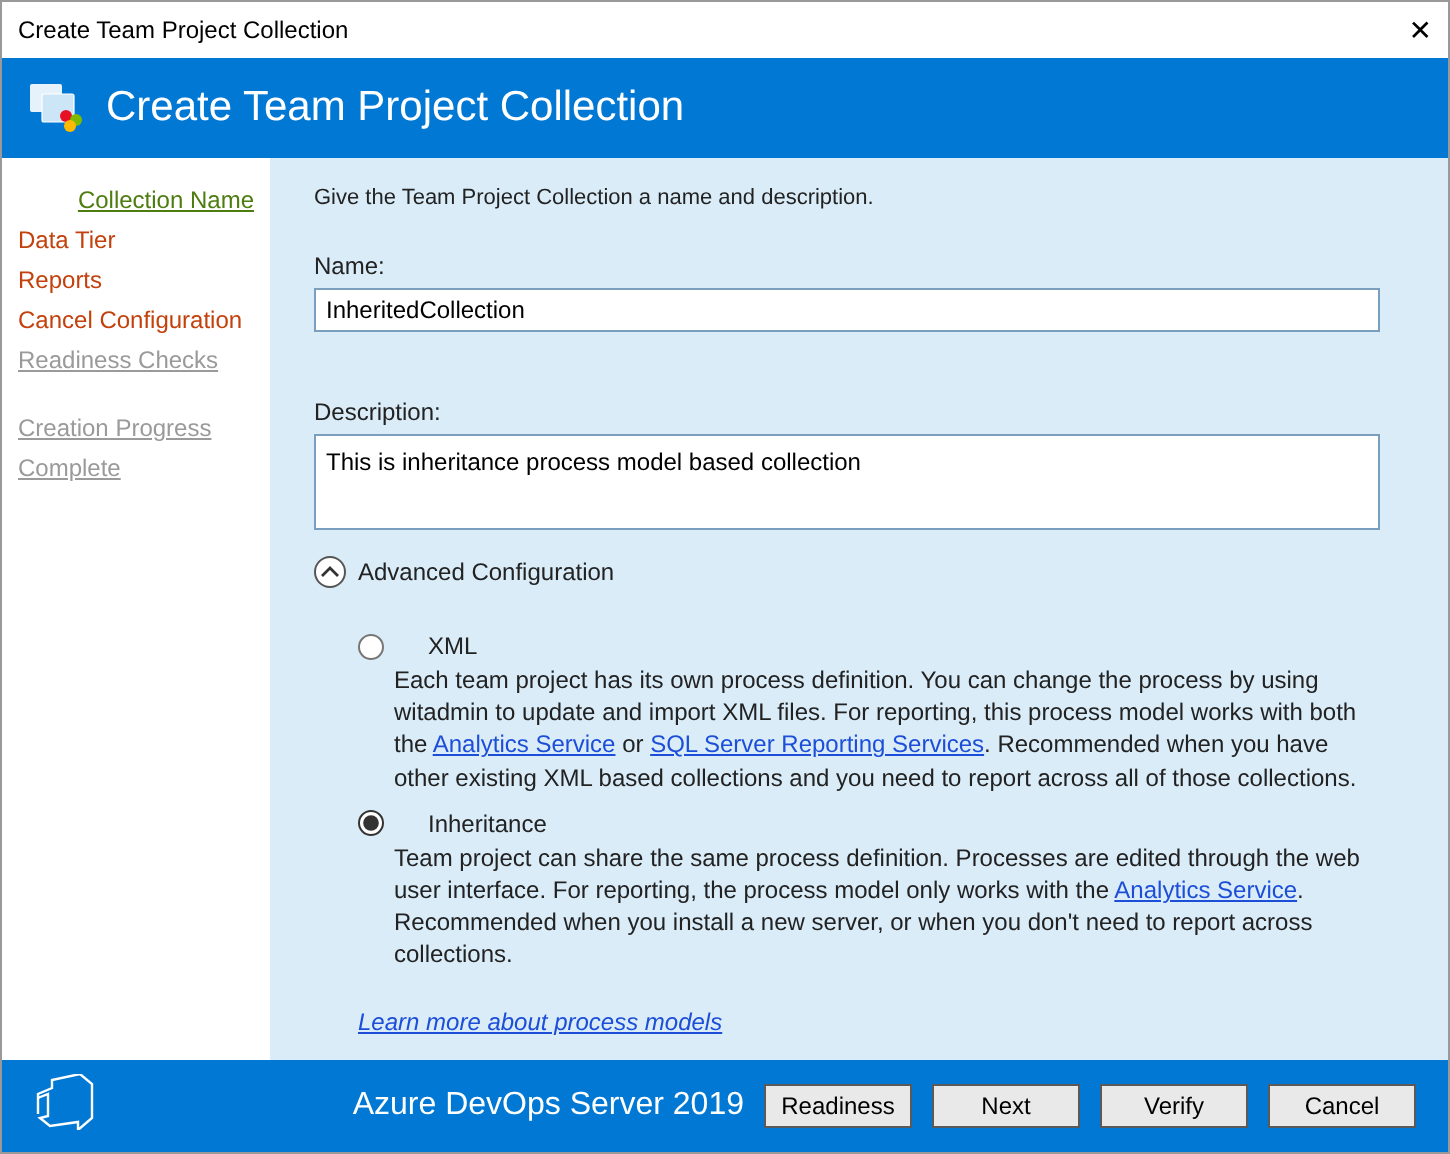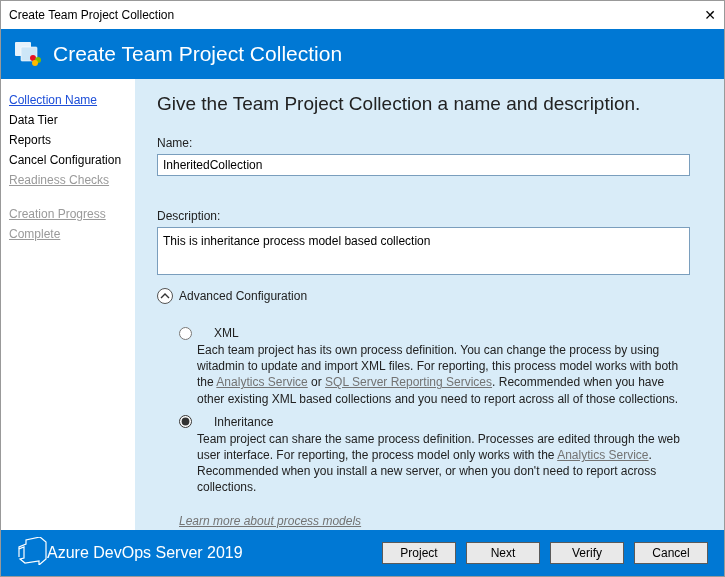--- a/index.html
+++ b/index.html
@@ -5,39 +5,39 @@
   * { box-sizing: border-box; margin: 0; padding: 0; font-family: "Segoe UI", Tahoma, sans-serif; }
   body { width: 725px; height: 577px; border: 1px solid #999; background: #fff; display: flex; flex-direction: column; overflow: hidden; }
   .titlebar { display: flex; align-items: center; justify-content: space-between; height: 28px; padding: 0 8px; background: #fff; font-size: 12px; }
   .titlebar .close { font-size: 14px; cursor: default; }
   .banner { background: #0078d4; color: #fff; display: flex; align-items: center; height: 50px; padding: 0 14px; gap: 10px; }
   .banner-icon { width: 28px; height: 24px; position: relative; }
   .banner-icon svg { width: 100%; height: 100%; }
   .banner h1 { font-size: 21px; font-weight: 400; }
   .content { flex: 1; display: flex; background: #d9ecf8; min-height: 0; }
   .sidebar { width: 134px; background: #fff; padding: 14px 8px; font-size: 12px; display: flex; flex-direction: column; gap: 6px; }
-  .sidebar-item { color: #000000; cursor: default; white-space: nowrap; }
-  .sidebar-item.current { color: #1d4ed8; text-decoration: underline; }
+  .sidebar-item { color: #c2410c; cursor: default; white-space: nowrap; }
+  .sidebar-item.current { color: #4d7c0f; text-decoration: underline; text-align: right; }
   .sidebar-item.disabled { color: #9a9a9a; text-decoration: underline; }
   .sidebar-sep { height: 8px; }
   .main { flex: 1; padding: 14px 34px 10px 22px; font-size: 12px; color: #222; overflow: hidden; }
-  .main h2 { font-size: 19px; font-weight: 400; margin-bottom: 16px; }
+  .main h2 { font-size: 11px; font-weight: 400; margin-bottom: 16px; }
   .field-label { margin-bottom: 4px; margin-top: 21px; }
   .text-input { width: 100%; border: 1px solid #7a9ebd; padding: 3px 5px; font-size: 12px; background: #fff; margin-bottom: 12px; }
   .textarea-input { width: 100%; height: 48px; border: 1px solid #7a9ebd; padding: 6px 5px; font-size: 12px; background: #fff; resize: none; margin-bottom: 10px; font-family: inherit; }
   .expander { display: flex; align-items: center; gap: 6px; margin-bottom: 22px; }
   .expander-btn { width: 16px; height: 16px; border: 1px solid #555; border-radius: 50%; display: flex; align-items: center; justify-content: center; background: #fff; cursor: pointer; }
   .expander-btn svg { width: 10px; height: 10px; }
   .sublabel { margin: 0 0 8px 22px; }
   .radio-row { display: flex; align-items: center; gap: 22px; margin-left: 22px; }
   .radio-desc { margin: 2px 0 8px 40px; line-height: 1.35; }
-  a.link { color: #737373; text-decoration: underline; cursor: pointer; }
+  a.link { color: #1d4ed8; text-decoration: underline; cursor: pointer; }
   .learn-more { margin: 18px 0 4px 22px; font-style: italic; }
   .footer { background: #0078d4; height: 46px; display: flex; align-items: center; padding: 0 16px; gap: 10px; }
-  .footer-left { display: flex; align-items: center; gap: 0; color: #fff; font-size: 16px; flex: 1; }
+  .footer-left { display: flex; align-items: center; gap: 10px; color: #fff; font-size: 16px; flex: 1; justify-content: space-between; }
   .footer-icon svg { width: 30px; height: 28px; }
   .footer-buttons { display: flex; gap: 10px; }
   .btn { min-width: 74px; height: 22px; font-size: 12px; border: 1px solid #5a5a5a; background: #e9e9e9; cursor: pointer; }
   input[type=radio] { accent-color: #333; }
 </style>
 </head>
 <body>
 
 <div class="titlebar">
   <span>Create Team Project Collection</span>
@@ -113,18 +113,18 @@
 <div class="footer">
   <div class="footer-left">
     <span class="footer-icon">
       <svg viewBox="0 0 30 28">
           <path d="M2 20 L2 10 L9 7 L9 3 L23 0 L29 5 L29 22 L22 28 L22 24 L8 26 L3 22 L7 21 L7 10 L2 12 Z" fill="none" stroke="#fff" stroke-width="1.2"></path>
         </svg>
     </span>
     <span>Azure DevOps Server 2019</span>
   </div>
   <div class="footer-buttons">
-    <button class="btn">Project</button>
+    <button class="btn">Readiness</button>
     <button class="btn">Next</button>
     <button class="btn">Verify</button>
     <button class="btn">Cancel</button>
   </div>
 </div>
 
 </body></html>

